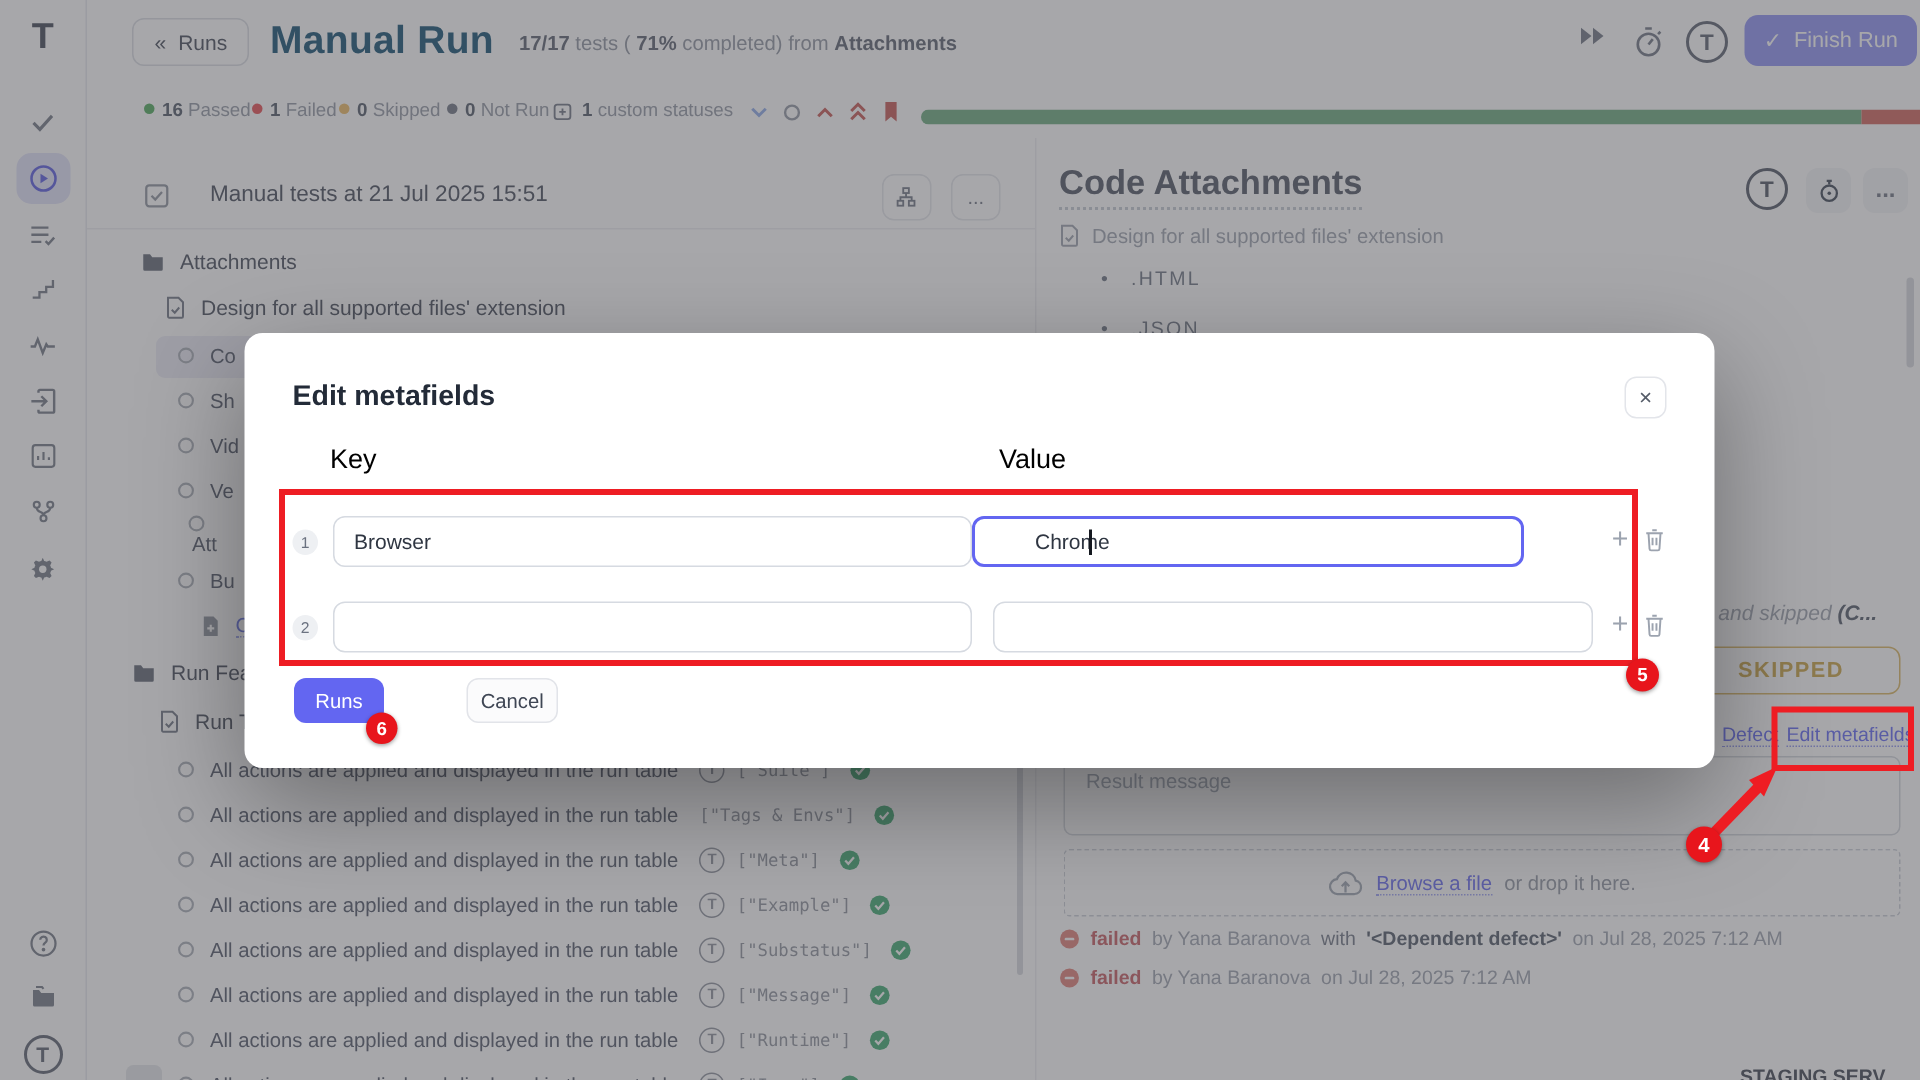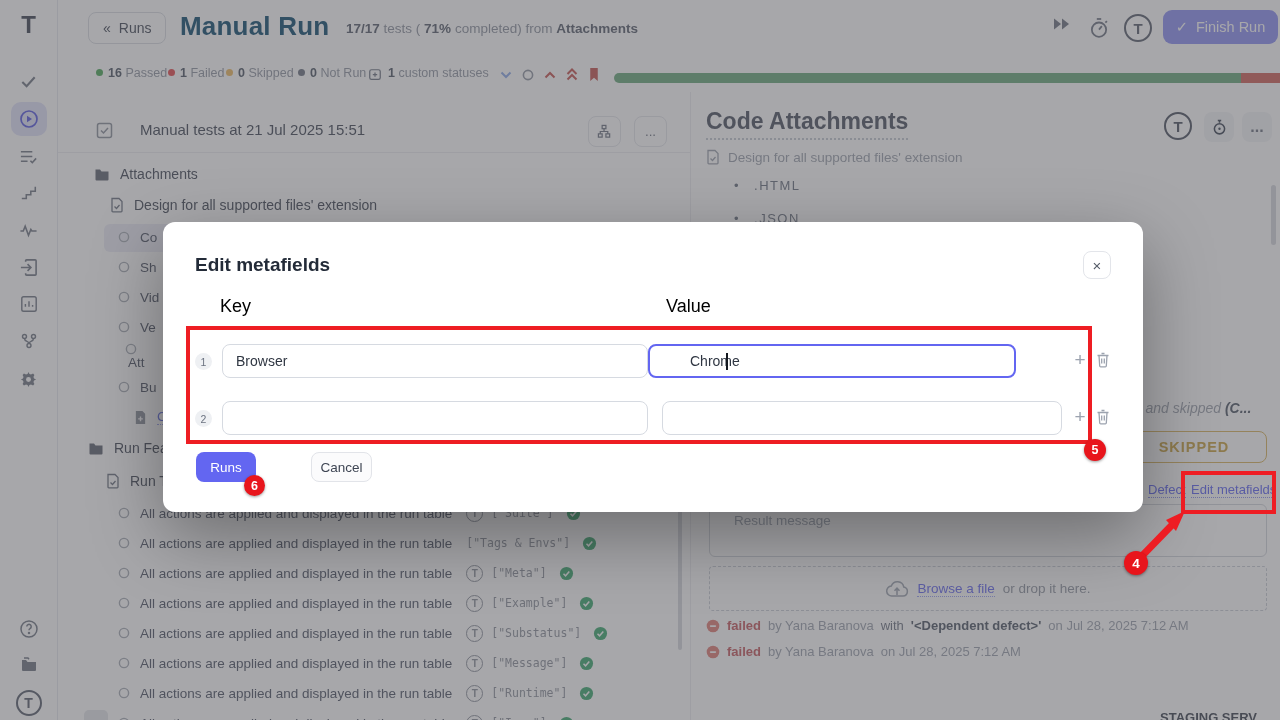--- a/index.html
+++ b/index.html
@@ -54,21 +54,21 @@
   .rpanel { left:690px; top:92px; width:590px; height:628px; background:#fff; border-left:1px solid #ededf1; }
   .rp-title { position:absolute; left:15px; top:16px; font-size:23px; font-weight:bold; color:#49505e; padding-bottom:3px; border-bottom:2px dotted #c3c8d2; }
   .rp-sub { position:absolute; left:15px; top:57px; font-size:13.5px; color:#9aa0ab; display:flex; align-items:center; gap:8px; }
   .rp-bullet { position:absolute; left:43px; font-size:13px; color:#6a7280; letter-spacing:1.5px; }
   .rp-bullet::before { content:"•"; margin-right:14px; color:#6a7280; }
   .rp-icbtn { position:absolute; top:20px; width:30px; height:30px; border-radius:8px; background:#f3f4f6; display:flex; align-items:center; justify-content:center; color:#374151; }
   .skip-ctx { position:absolute; left:446px; top:308px; font-size:14px; color:#9aa0ab; white-space:nowrap;font-style:italic; }
   .skip-ctx b { color:#4b5563; }
   .skipped-btn { position:absolute; left:430px; top:339px; width:146px; height:32px; border:1.6px solid #d9b45c; border-radius:8px; background:transparent; color:#c9a23e; font-weight:bold; font-size:14.5px; letter-spacing:1px; display:flex; align-items:center; justify-content:center; }
   .rp-link { position:absolute; top:390px; font-size:13px; color:#5c63f2; border-bottom:1px dotted #8b90f0; white-space:nowrap; }
-  .result-ta { position:absolute; left:18px; top:412px; width:558px; height:53px; border:1px solid #d1d5db; border-radius:6px; resize:none; font-family:"Liberation Sans", sans-serif; font-size:13.5px; color:#374151; padding:8px 24px; }
+  .result-ta { position:absolute; left:18px; top:412px; width:558px; height:53px; border:1px solid #d1d5db; border-radius:6px; resize:none; font-family:"Liberation Sans", sans-serif; font-size:13.5px; color:#374151; padding:8px 14px; }
   .result-ta::placeholder { color:#9ca3af; }
   .upload { position:absolute; left:18px; top:474px; width:558px; height:45px; border:1.5px dashed #c8cdd6; border-radius:4px; display:flex; align-items:center; justify-content:center; gap:8px; font-size:13.5px; color:#8f95a1; }
   .upload a { color:#6366f1; border-bottom:1px dotted #9aa0f4; text-decoration:none; }
   .hline { position:absolute; left:15px; font-size:13px; color:#9aa0ac; display:flex; align-items:center; gap:7px; white-space:nowrap; }
   .hline .f { color:#c4565c; font-weight:bold; }
   .hline .w { color:#6b7280; }
   .hline .d { color:#4b5563; font-weight:bold; }
   .staging { position:absolute; left:1160px; top:710px; font-size:13px; font-weight:bold; color:#3a404d; white-space:nowrap; }
 
   

